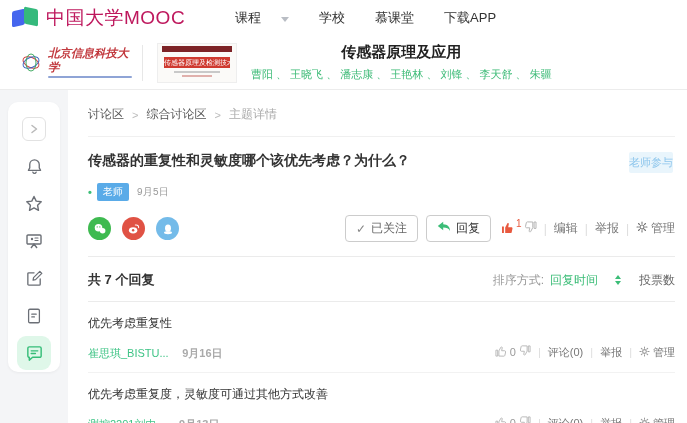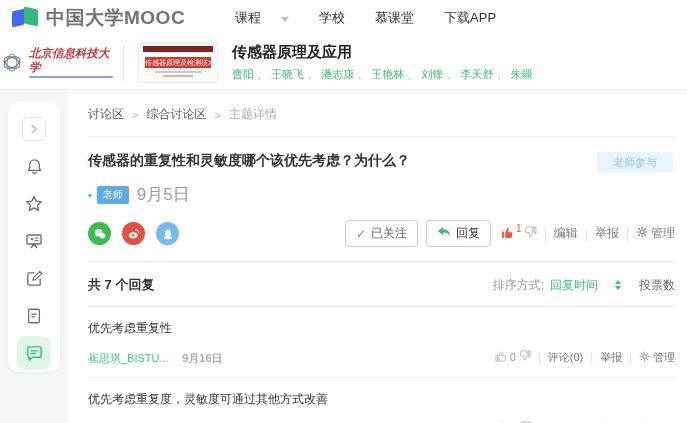--- a/index.html
+++ b/index.html
@@ -5,42 +5,42 @@
   * { margin:0; padding:0; box-sizing:border-box; }
   html,body { width:687px; height:423px; overflow:hidden; }
   body { font-family:"Liberation Sans","DejaVu Sans",sans-serif; background:#f4f5f7; color:#333; }
 
   
   .topbar { height:36px; background:#fff; display:flex; align-items:center; padding-left:12px; }
   .logo { display:flex; align-items:center; gap:7px; cursor:pointer; }
   .logo-glyph { width:27px; height:22px; position:relative; }
   .logo-glyph .p1 { position:absolute; left:0; top:3px; width:13px; height:16px; background:#4566ee; transform:skewY(-12deg); border-radius:2px; }
   .logo-glyph .p2 { position:absolute; left:12px; top:1px; width:14px; height:17px; background:#35b97c; transform:skewY(12deg); border-radius:2px; }
-  .logo-text { font-size:19px; font-weight:bold; color:#737373; letter-spacing:0.5px; }
+  .logo-text { font-size:19px; font-weight:normal; color:#be185d; letter-spacing:0.5px; }
   .topnav { display:flex; margin-left:50px; gap:30px; font-size:13px; color:#333; }
   .topnav .nav-item { cursor:pointer; display:flex; align-items:center; gap:20px; }
   .caret { width:0; height:0; border-left:4px solid transparent; border-right:4px solid transparent; border-top:5px solid #b9bdc4; margin-top:2px; }
 
   
-  .course-header { height:54px; background:#fff; border-bottom:1px solid #ececec; display:flex; align-items:center; padding-left:1px; }
+  .course-header { height:54px; background:#fff; border-bottom:1px solid #ececec; display:flex; align-items:center; padding-left:20px; }
   .univ { display:flex; align-items:center; gap:6px; width:108px; }
   .univ-swirl { width:22px; height:22px; position:relative; flex:none; }
   .univ-swirl i { position:absolute; left:2px; top:5px; width:18px; height:11px; border-radius:50%; border:1.6px solid; }
   .univ-swirl .s1 { border-color:#d23c3c; transform:rotate(25deg); }
   .univ-swirl .s2 { border-color:#3a63c0; transform:rotate(-25deg); }
   .univ-swirl .s3 { border-color:#3ca85e; transform:rotate(90deg); }
   .univ-name { font-size:11.5px; font-weight:bold; font-style:italic; color:#c23a3f; line-height:1.15; }
   .univ-line { height:2px; width:84px; background:#8fa4d6; margin-top:2px; border-radius:1px; }
   .vsep { width:1px; height:36px; background:#e7e7e7; margin:0 14px; }
   .course-thumb { width:80px; height:40px; background:#fbfaf8; border:1px solid #eee; position:relative; flex:none; overflow:hidden; }
   .course-thumb .t-top { height:6px; background:#7d2327; margin:2px 4px 0; }
   .course-thumb .t-banner { height:11px; background:#cf3a30; margin:5px 6px 0; color:#fff; font-size:7px; line-height:11px; text-align:center; white-space:nowrap; overflow:hidden; }
   .course-thumb .t-line { height:2px; background:#c9c9c9; margin:3px 16px 0; }
   .course-thumb .t-line2 { height:2px; background:#e0b0ac; margin:2px 24px 0; }
-  .course-info { margin-left:14px; }
+  .course-info { margin-left:14px;text-align:center; }
   .course-title { font-size:15px; font-weight:bold; color:#222; }
   .course-teachers { font-size:11px; color:#3dbb77; margin-top:5px; }
 
   
   .content { display:flex; height:333px; }
   .left-strip { width:68px; position:relative; flex:none; }
   .side-card { position:absolute; left:8px; top:12px; width:52px; height:270px; background:#fff; border-radius:10px; box-shadow:0 1px 3px rgba(0,0,0,.05); display:flex; flex-direction:column; align-items:center; padding-top:8px; }
   .side-cell { height:38px; display:flex; align-items:center; justify-content:center; width:52px; cursor:pointer; }
   .chev-box { width:24px; height:24px; border:1px solid #e2e2e2; border-radius:6px; display:flex; align-items:center; justify-content:center; }
   .side-cell svg { display:block; }
@@ -51,25 +51,25 @@
   
   .breadcrumb { display:flex; align-items:center; font-size:12px; color:#555; padding-bottom:13px; border-bottom:1px solid #f0f0f0; }
   .crumb { cursor:pointer; }
   .crumb-sep { color:#bbb; margin:0 8px; font-size:11px; }
   .crumb-last { color:#aaa; }
 
   
   .topic { padding-top:15px; }
   .topic-head { display:flex; justify-content:space-between; align-items:flex-start; }
   .topic-title { font-size:14px; font-weight:600; color:#333; }
-  .teacher-join { background:#e9f5fc; color:#8ec6ec; font-size:11px; padding:3px 16px; border-radius:2px; flex:none; margin-right:2px; }
+  .teacher-join { background:#e9f5fc; color:#8ec6ec; font-size:11px; padding:3px 0; border-radius:2px; flex:none; margin-right:2px; }
   .topic-meta { display:flex; align-items:center; margin-top:10px; }
   .green-dot { color:#3bbd77; font-size:11px; font-weight:bold; }
   .role-badge { background:#5aabe8; color:#fff; font-size:10px; padding:2px 6px; border-radius:2px; margin:0 8px 0 5px; }
-  .meta-date { color:#9b9b9b; font-size:17px; }
+  .meta-date { color:#9b9b9b; font-size:10px;font-family:Liberation Mono, monospace; }
 
   .action-row { display:flex; justify-content:space-between; align-items:center; margin-top:14px; padding-bottom:14px; border-bottom:1px solid #ebebeb; }
   .share-group { display:flex; gap:11px; }
   .share-circle { width:23px; height:23px; border-radius:50%; display:flex; align-items:center; justify-content:center; cursor:pointer; }
   .share-wechat { background:#3eba50; }
   .share-weibo { background:#e05244; }
   .share-qq { background:#74bbe9; }
 
   .right-actions { display:flex; align-items:center; font-size:12px; color:#777; }
   .btn { border:1px solid #ccc; border-radius:4px; background:#fff; font-size:12px; color:#666; padding:4px 10px; display:flex; align-items:center; gap:5px; cursor:pointer; }

